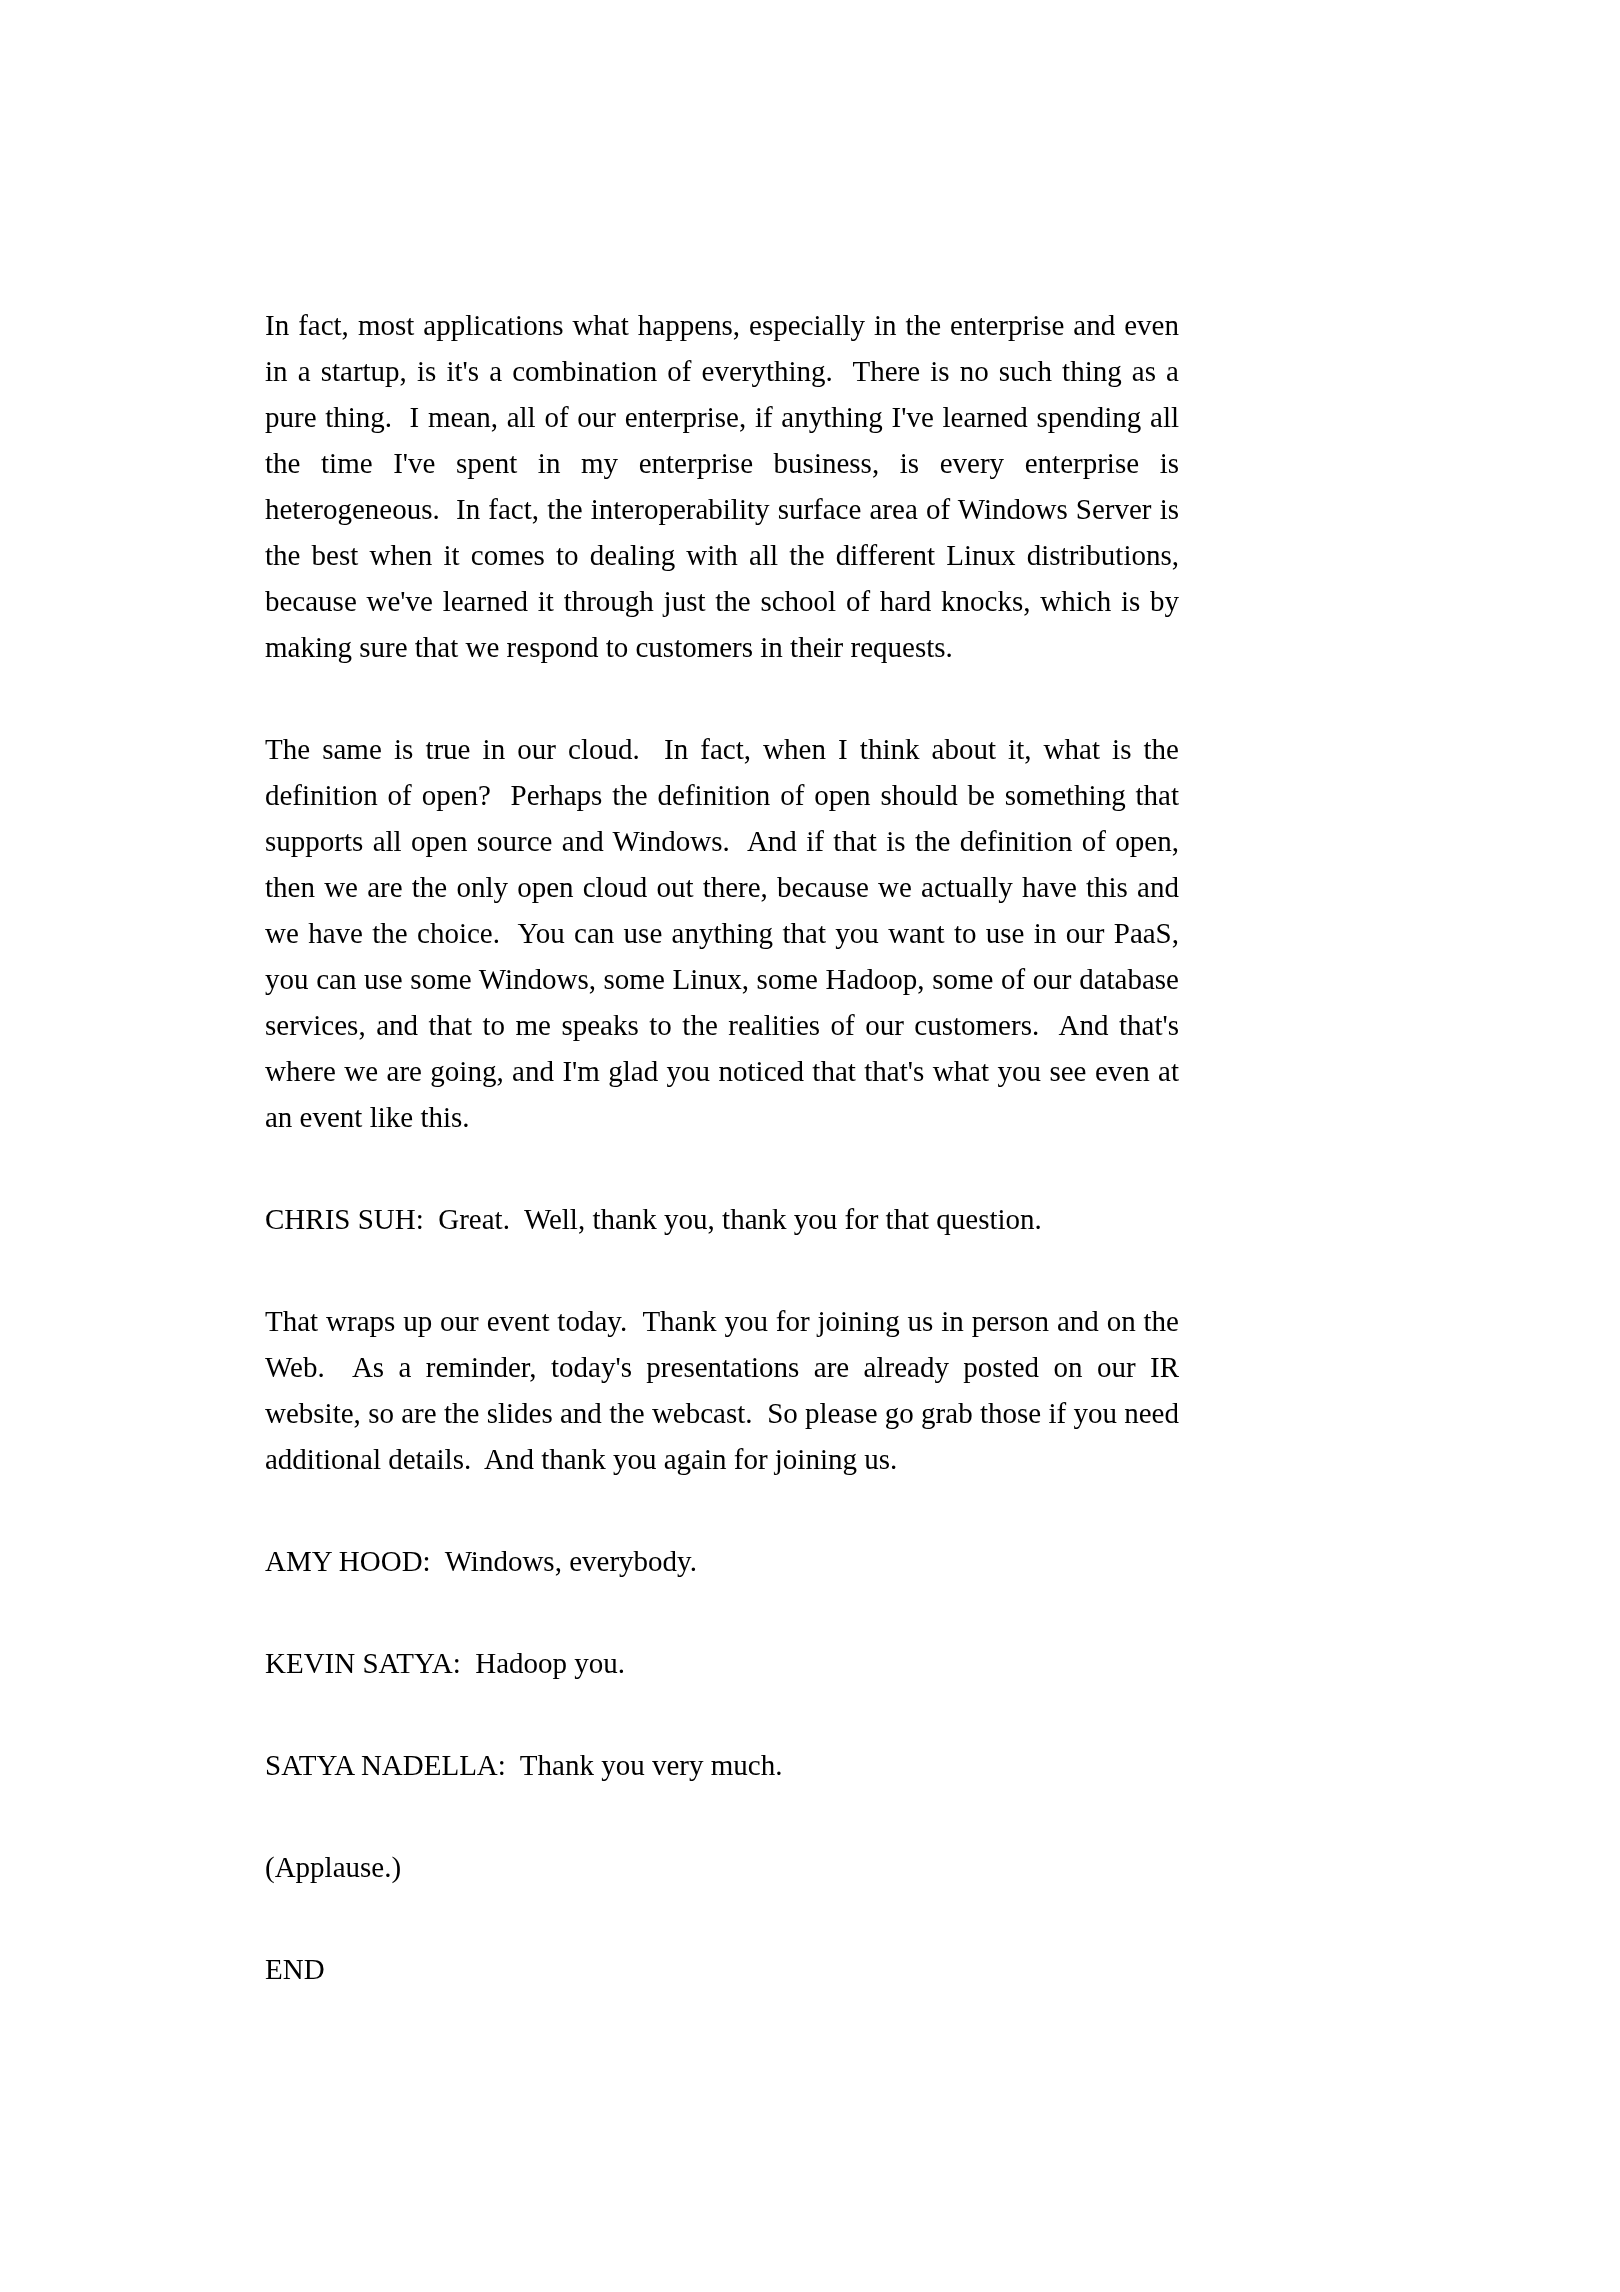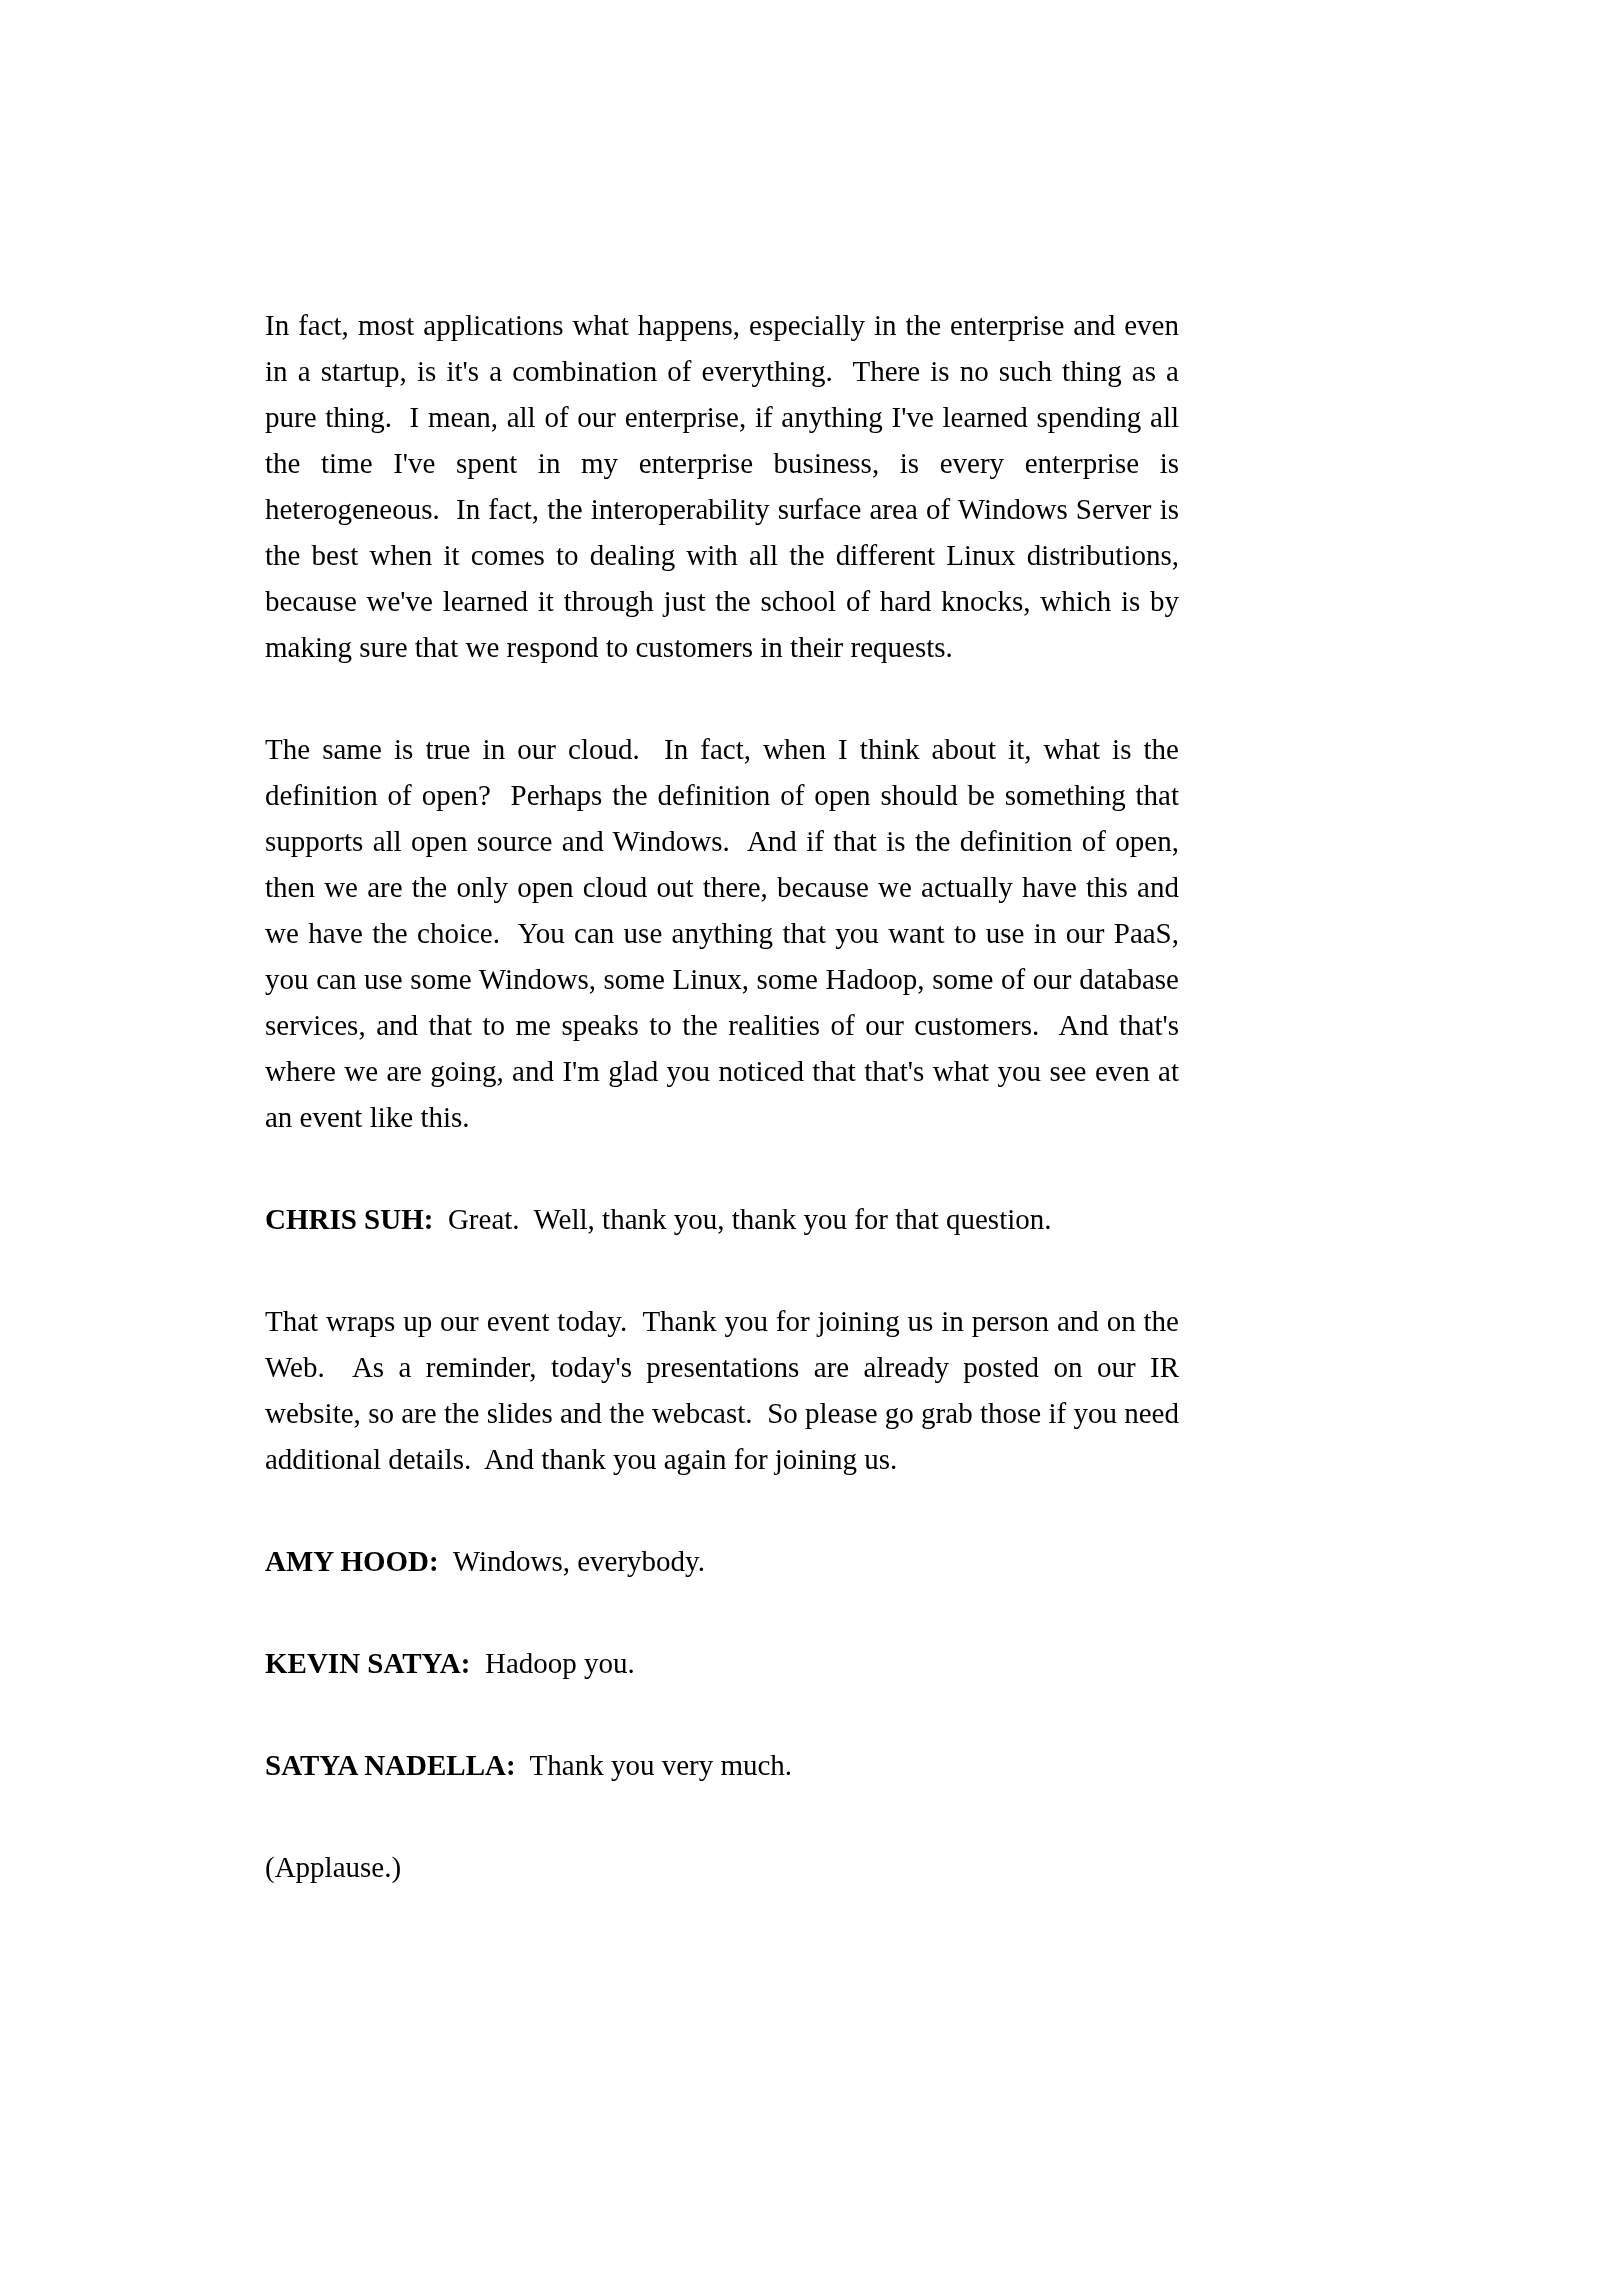--- a/index.html
+++ b/index.html
@@ -19,21 +19,21 @@
     line-height: 46px;
     color: #000000;
     overflow: hidden;
   }
   .page p {
     margin: 0 0 56px 0;
     text-align: justify;
     white-space: pre-wrap;
   }
   .page p .speaker {
-    font-weight: bold;
+    font-weight: normal;
   }
 </style>
 </head>
 <body>
 
 <div class="page">
 
   <p><span class="speaker"></span><span>In fact, most applications what happens, especially in the enterprise and even in a startup, is it's a combination of everything.  There is no such thing as a pure thing.  I mean, all of our enterprise, if anything I've learned spending all the time I've spent in my enterprise business, is every enterprise is heterogeneous.  In fact, the interoperability surface area of Windows Server is the best when it comes to dealing with all the different Linux distributions, because we've learned it through just the school of hard knocks, which is by making sure that we respond to customers in their requests.</span></p>
 
   <p><span class="speaker"></span><span>The same is true in our cloud.  In fact, when I think about it, what is the definition of open?  Perhaps the definition of open should be something that supports all open source and Windows.  And if that is the definition of open, then we are the only open cloud out there, because we actually have this and we have the choice.  You can use anything that you want to use in our PaaS, you can use some Windows, some Linux, some Hadoop, some of our database services, and that to me speaks to the realities of our customers.  And that's where we are going, and I'm glad you noticed that that's what you see even at an event like this.</span></p>
@@ -43,15 +43,16 @@
   <p><span class="speaker"></span><span>That wraps up our event today.  Thank you for joining us in person and on the Web.  As a reminder, today's presentations are already posted on our IR website, so are the slides and the webcast.  So please go grab those if you need additional details.  And thank you again for joining us.</span></p>
 
   <p><span class="speaker">AMY HOOD:</span><span>  Windows, everybody.</span></p>
 
   <p><span class="speaker">KEVIN SATYA:</span><span>  Hadoop you.</span></p>
 
   <p><span class="speaker">SATYA NADELLA:</span><span>  Thank you very much.</span></p>
 
   <p><span class="speaker"></span><span>(Applause.)</span></p>
 
+  <p><span class="speaker"></span><span>END</span></p>
 
 </div>
 
 
 </body></html>

